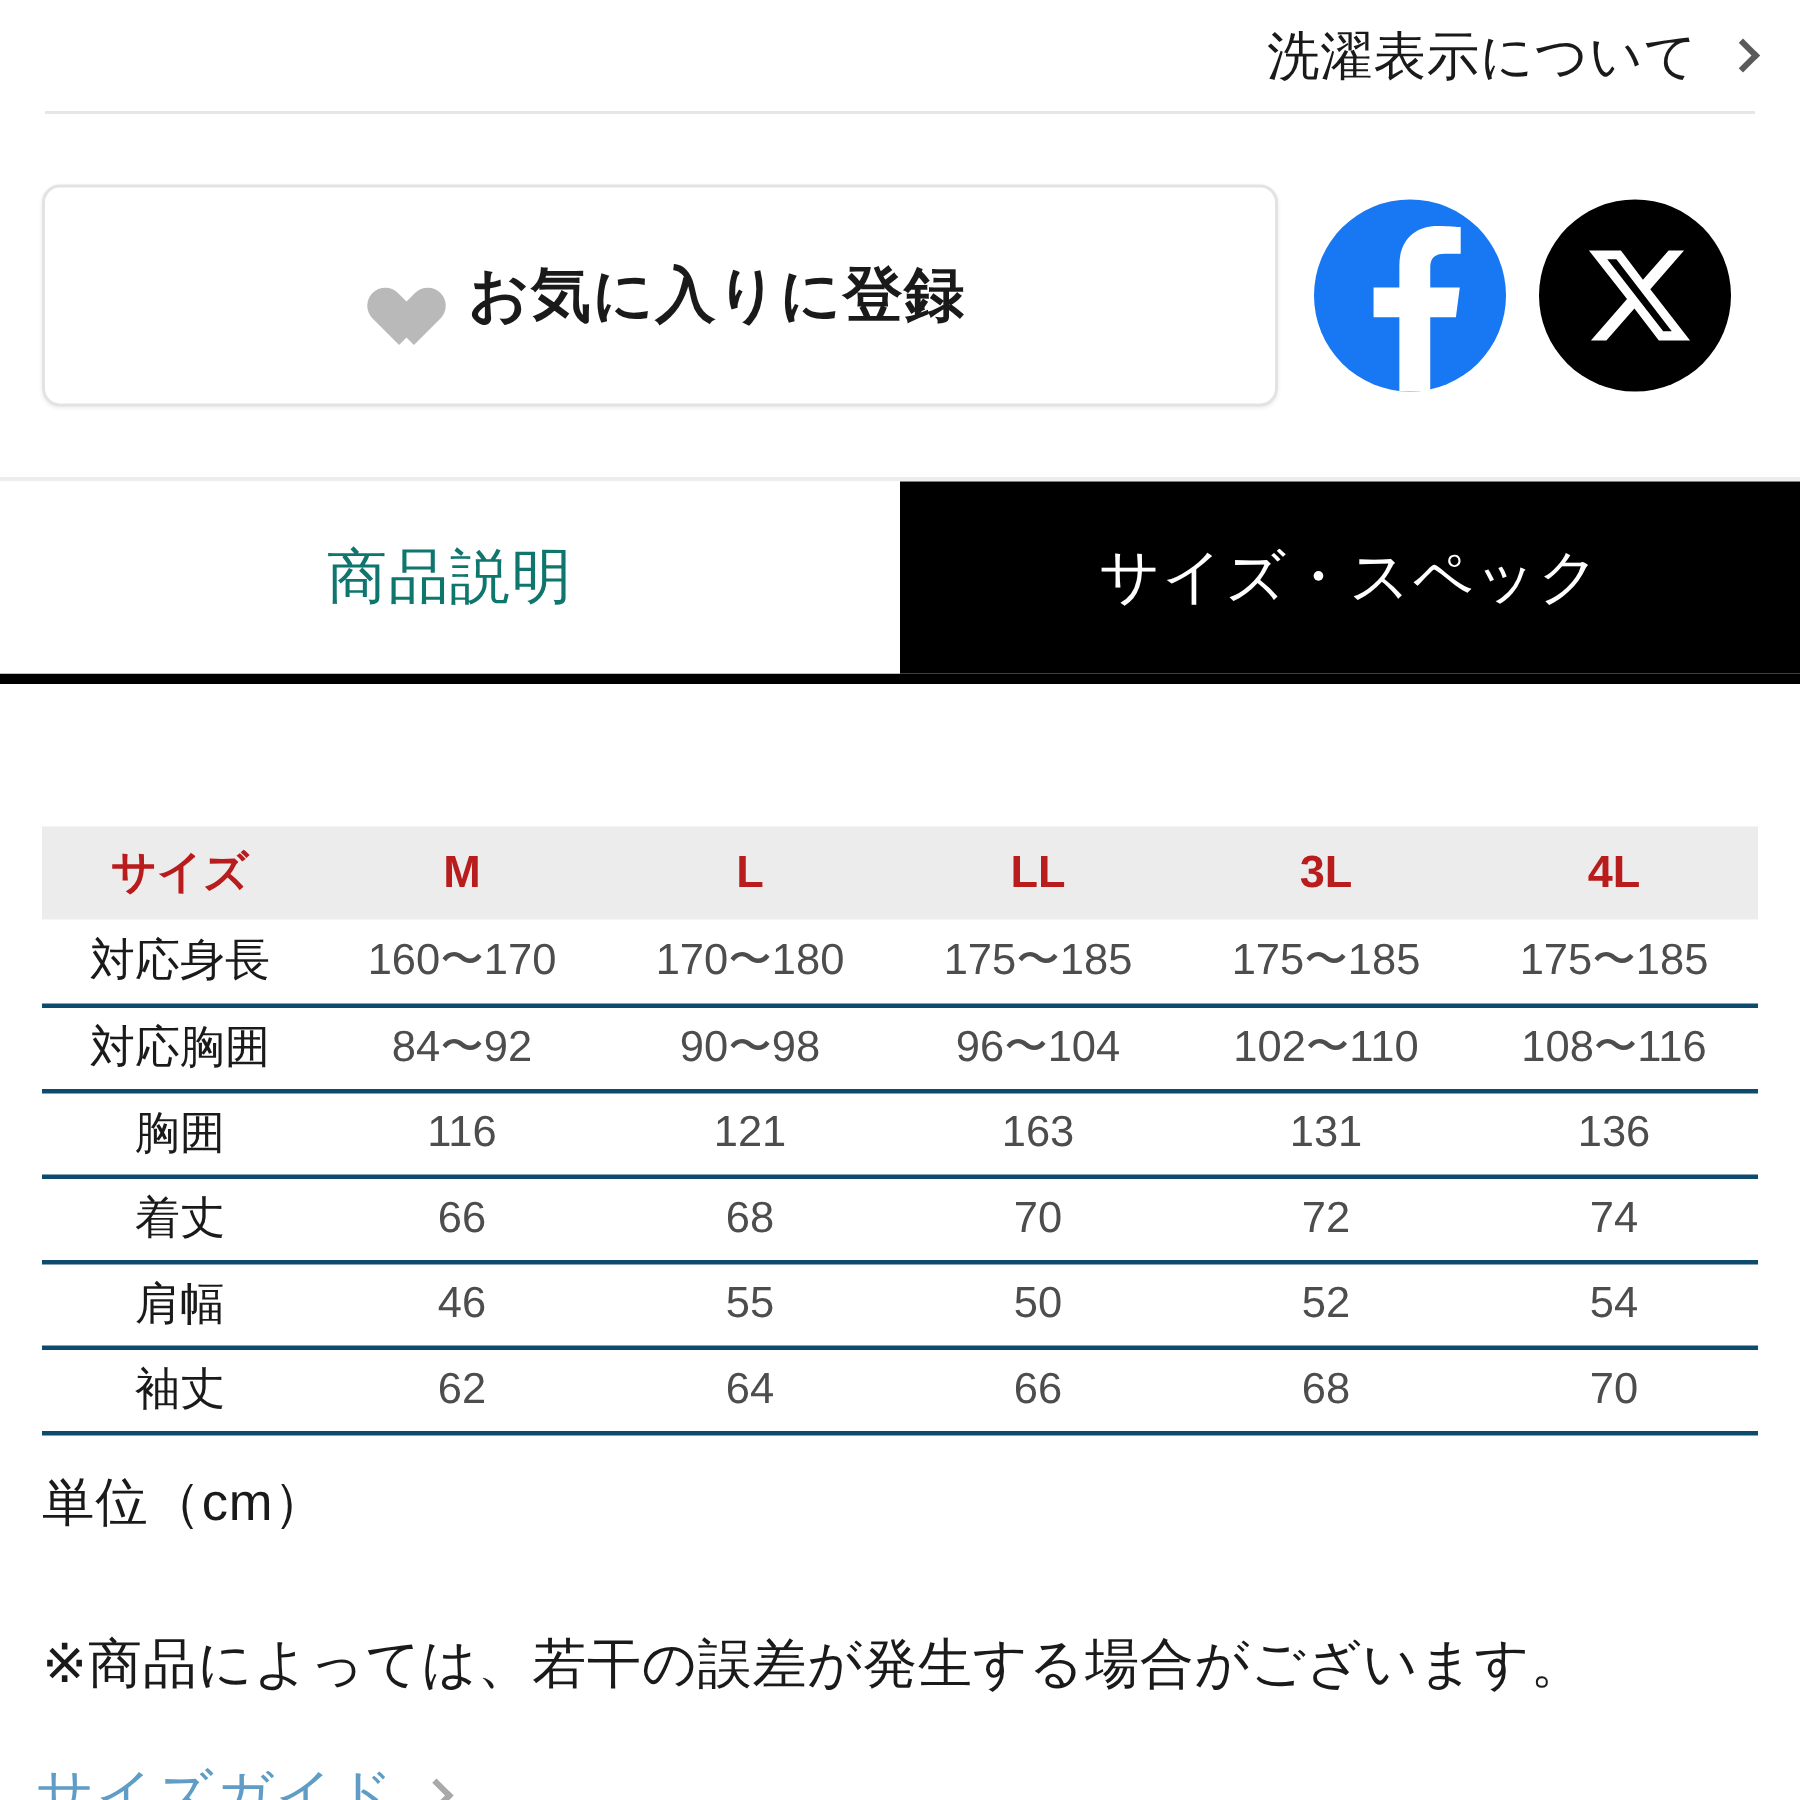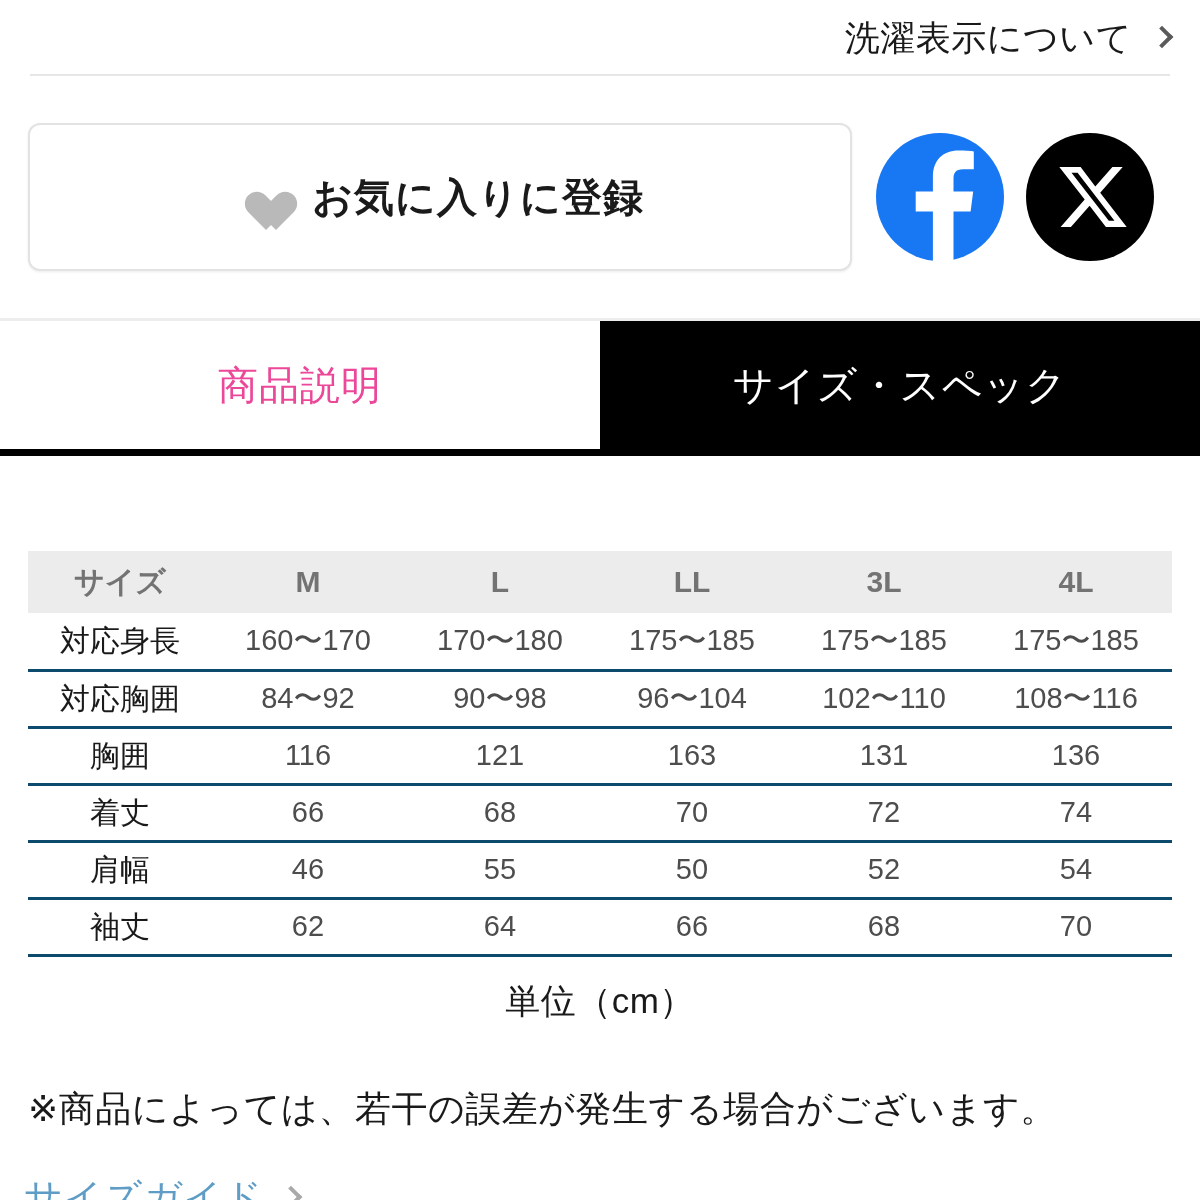--- a/index.html
+++ b/index.html
@@ -146,21 +146,21 @@
     height: 128px;
     background: #fff;
   }
   .tab {
     flex: 1 1 0;
     display: flex;
     align-items: center;
     justify-content: center;
     font-size: 40px;
     letter-spacing: 1px;
-    color: #ec4899;
+    color: #0f766e;
     background: #fff;
     cursor: pointer;
     line-height: 1;
   }
   .tab.active {
     background: #000;
     color: #fff;
     font-weight: 400;
   }
   .tabs-bottom-bar {
@@ -182,42 +182,42 @@
   .spec-table td {
     text-align: center;
     vertical-align: middle;
     height: 57px;
     font-weight: 400;
     line-height: 1;
   }
   .spec-table thead tr { background: #ececec; }
   .spec-table thead th {
     font-size: 30px;
-    color: #737373;
+    color: #b91c1c;
     font-weight: 700;
     height: 62px;
   }
   .col-head { width: 184px; }
 
   .spec-table tbody tr { border-bottom: 3px solid #0c4a6e; }
   .spec-table tbody tr:first-child { border-top: 0; }
   .row-label {
     font-size: 30px;
     font-weight: 700;
     color: #1a1a1a;
     text-align: center;
   }
   .cell {
     font-size: 29px;
     color: #4d4d4d;
   }
 
   .unit-line {
     width: 1144px;
-    text-align: center;
+    text-align: left;
     font-size: 35px;
     color: #1a1a1a;
     padding-top: 21px;
     letter-spacing: 0.5px;
   }
 
   
   .note {
     padding: 62px 28px 0 28px;
     font-size: 36px;

